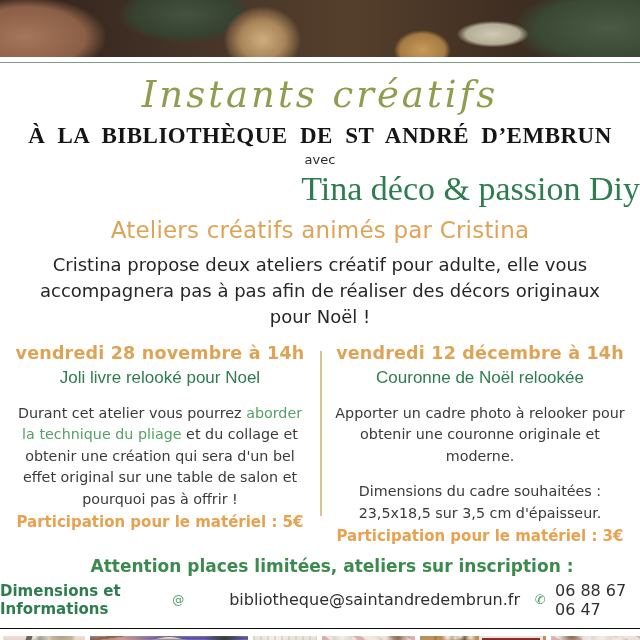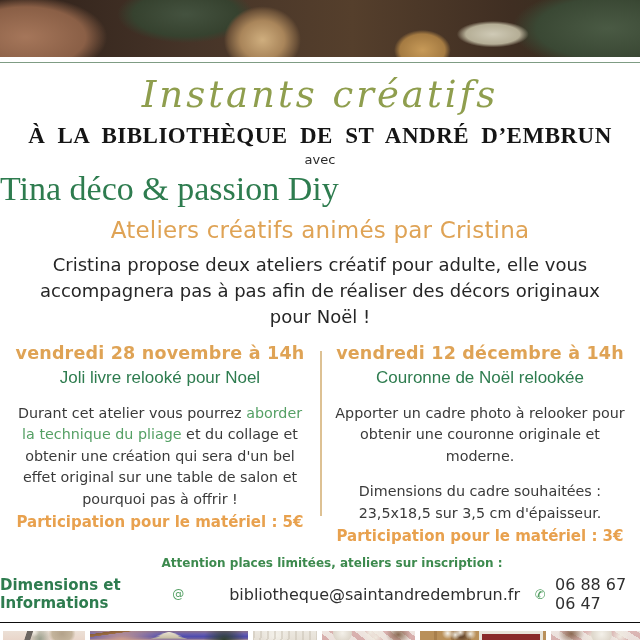--- a/index.html
+++ b/index.html
@@ -42,21 +42,21 @@
     font-family:"Liberation Serif",serif;
     font-size:23px;
     color:#151515;
     letter-spacing:0.5px;
     word-spacing:6px;
     margin-top:10px;
     font-weight:bold;
   }
   .avec{text-align:center;font-size:13px;color:#2b2b2b;margin-top:3px;}
   .brand{
-    text-align:left;
+    text-align:right;
     font-family:"Liberation Serif",serif;
     font-size:34px;
     color:#2e7c4f;
     margin-top:3px;
     line-height:1.1;
   }
   .subtitle{
     text-align:center;
     font-weight:normal;
     font-size:23px;
@@ -78,21 +78,21 @@
   .divider{position:absolute;left:50%;top:8px;height:165px;width:2px;background:#ddc193;}
   .col{width:50%;padding:0 14px;box-sizing:border-box;text-align:center;}
   .col-date{color:#dfa355;font-weight:bold;font-size:17.5px;letter-spacing:0.2px;}
   .col-name{font-family:Liberation Sans, sans-serif;color:#2e7c4f;font-size:17px;margin-top:5px;}
   .col-body{font-size:14.3px;color:#3a3a3a;margin-top:15px;line-height:1.5;}
   .hl-green{color:#55a065;}
   .dim-block{font-size:14.3px;color:#3a3a3a;margin-top:14px;line-height:1.5;}
   .price{color:#e8a14e;font-weight:bold;font-size:15px;margin-top:3px;}
 
   
-  .footer-notice{text-align:center;color:#3d8a4e;font-weight:bold;font-size:12px;margin-top:11px;padding-left:24px;}
+  .footer-notice{text-align:center;color:#3d8a4e;font-weight:bold;font-size:17px;margin-top:11px;padding-left:24px;}
   .contact-row{display:flex;justify-content:center;align-items:center;gap:9px;margin-top:5px;}
   .contact-label{color:#2e7c4f;font-weight:bold;font-size:15px;}
   .at-icon{color:#55a065;font-size:12px;}
   .email{color:#2f2f2f;font-size:16px;margin-left:36px;}
   .phone-icon{color:#55a065;font-size:13px;margin-left:6px;}
   .phone{color:#2f2f2f;font-size:16px;}
   .black-rule{height:3px;background:#0d0d0d;margin-top:9px;}
 
   
   .photo-strip{display:flex;gap:5px;padding:8px 3px 0 3px;height:72px;flex:1 1 auto;}

